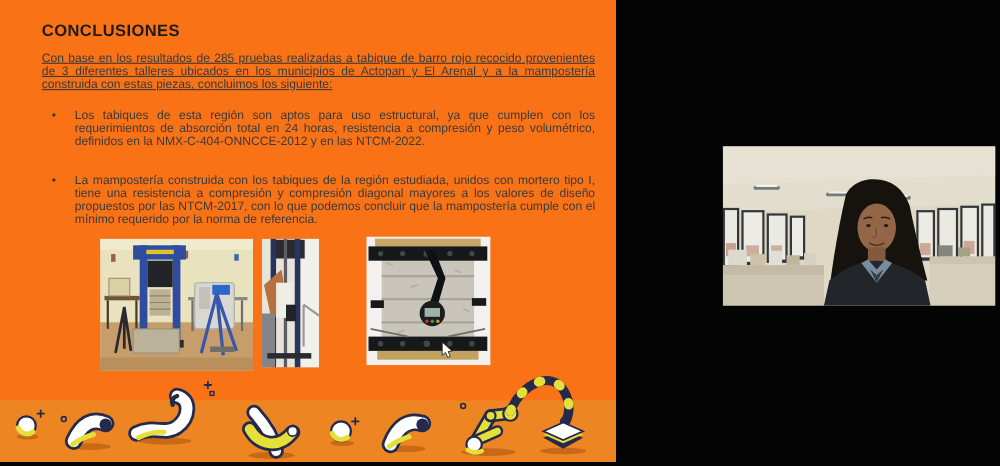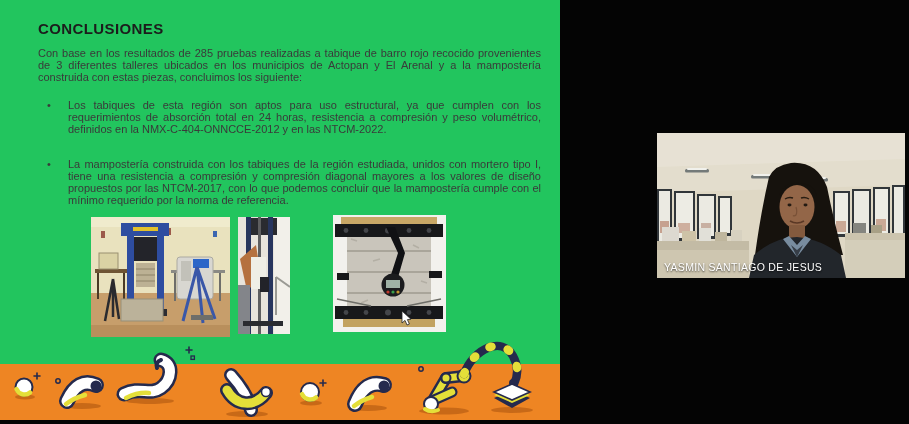--- a/index.html
+++ b/index.html
@@ -1,23 +1,23 @@
 <!DOCTYPE html>
 <html><head>
 <meta charset="utf-8">
 <style>
   html,body{margin:0;padding:0;background:#000;}
   .stage{position:relative;width:909px;height:424px;background:#040404;overflow:hidden;
          font-family:"Liberation Sans","DejaVu Sans",sans-serif;}
   
-  .slide{position:absolute;left:0;top:0;width:560px;height:420px;background:#22c55e;overflow:hidden;}
+  .slide{position:absolute;left:0;top:0;width:560px;height:420px;background:#f97316;overflow:hidden;}
   .slide-title{position:absolute;left:38px;top:20px;font-size:15px;font-weight:bold;
                color:#1c1c1c;letter-spacing:.4px;}
   .intro{position:absolute;left:38px;top:47px;width:503px;font-size:11px;line-height:12px;
-         color:#3a3a3a;text-align:justify;}
+         color:#3a3a3a;text-align:justify;text-decoration:underline;}
   .bullets{position:absolute;left:47px;top:99px;width:494px;margin:0;padding:0;list-style:none;}
   .bullets li{display:flex;margin:0 0 23px 0;}
   .bullets .marker{width:21px;flex:0 0 21px;font-size:11px;line-height:12px;color:#3a3a3a;}
   .bullets .btext{flex:1;font-size:11px;line-height:12px;color:#3a3a3a;text-align:justify;}
   .photo{position:absolute;display:block;}
   
   .band{position:absolute;left:0;top:364px;width:560px;height:56px;}
   .doodles{position:absolute;left:0;top:330px;width:560px;height:90px;pointer-events:none;}
   .cursor{position:absolute;left:401px;top:311px;width:12px;height:16px;}
   
@@ -275,16 +275,15 @@
         <path d="M139,74 q1.5,5 0,8 q-1.5,1.5 -3,0.5" stroke="#7E543A" stroke-width="1.2" fill="none"></path>
         <path d="M133,88 q7,4 14,0" stroke="#5E3A28" stroke-width="1.6" fill="none"></path>
         <rect x="132" y="92" width="16" height="13" fill="#8A5E42"></rect>
         <path d="M92,145 L97,122 Q118,104 140,104 Q164,106 184,122 L189,145 Z" fill="#23272E"></path>
         <polygon points="126,106 140,124 154,106 148,103 140,112 132,103" fill="#7E93A8"></polygon>
         <polygon points="134,112 140,124 146,112 140,117" fill="#39414C"></polygon>
       </g>
 
       <rect width="248" height="145" fill="#1A1408" opacity="0.05"></rect>
     </svg>
-    <div class="nametag">YASMIN SANTIAGO DE JESUS</div>
   </div>
 
 </div>
 
 </body></html>

